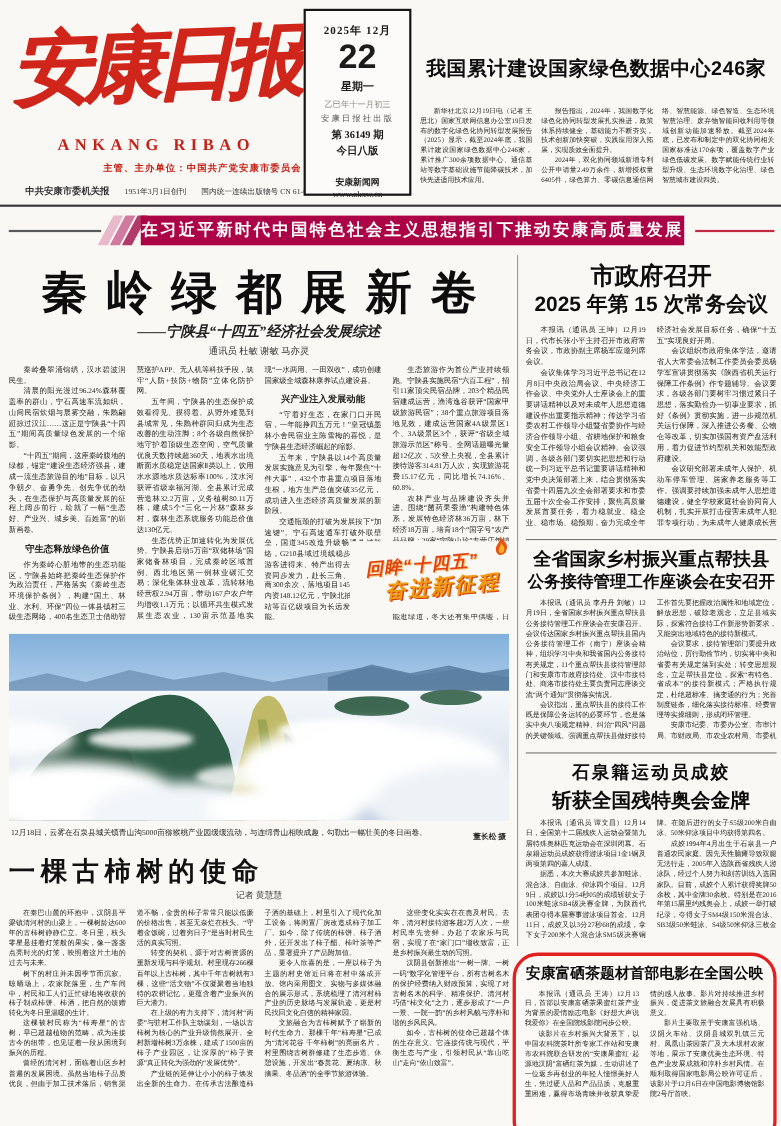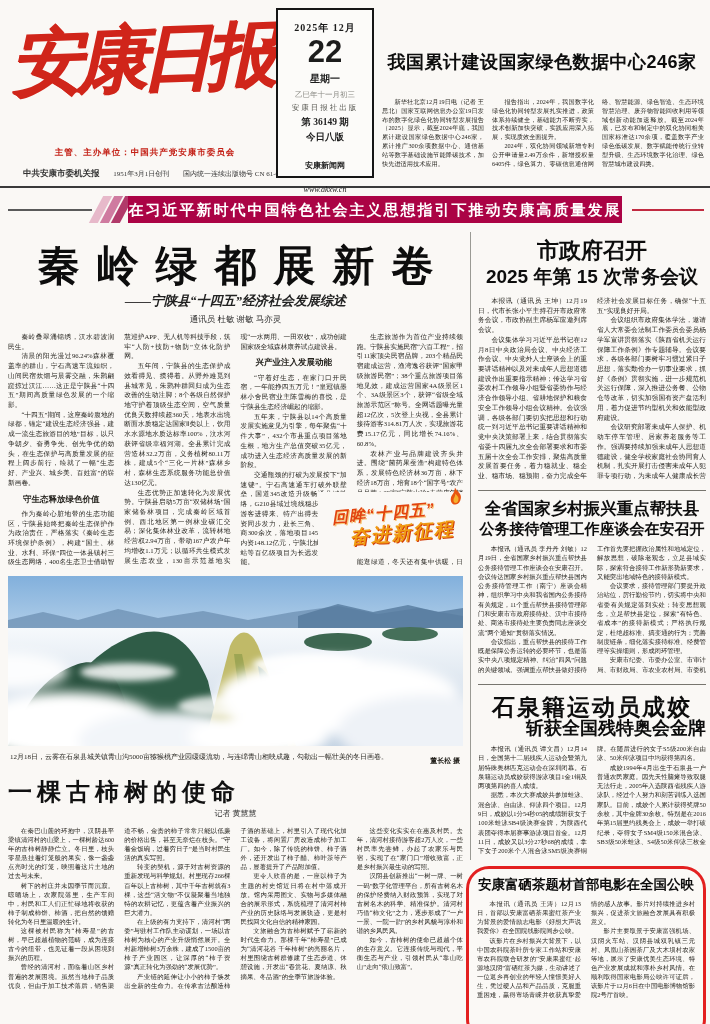--- a/index.html
+++ b/index.html
@@ -23,21 +23,21 @@
   .datebox { border:2px solid #151515; background:#fcfbf9; text-align:center;
              display:flex; flex-direction:column; align-items:center; padding-top:11px; box-sizing:border-box; }
   .db-month { font-size:10px; font-weight:bold; letter-spacing:1px; }
   .db-day   { font-size:31px; font-weight:bold; line-height:1.1; font-family:"Liberation Sans", sans-serif; }
   .db-week  { font-size:10px; font-weight:bold; margin-top:3px; }
   .db-lunar { font-size:7.5px; color:#8a8a84; margin-top:4px; }
   .db-pub   { font-size:7.5px; color:#55554f; letter-spacing:2px; margin-top:3px; }
   .db-issue { font-size:9.5px; font-weight:bold; margin-top:3px; }
   .db-pages { font-size:9.5px; font-weight:bold; margin-top:2px; }
   .db-site  { font-size:8px; font-weight:bold; margin-top:16px; }
-  .db-url   { font-size:8px; margin-top:14px;font-style:italic; }
+  .db-url   { font-size:8px; margin-top:1px; }
 
   
   .hl-sans { font-family:"Liberation Sans", sans-serif; font-weight:bold; color:#0d0d0d; text-align:center; white-space:nowrap; }
   .hl-serif { font-family:"Liberation Serif", serif; font-weight:bold; color:#111; white-space:nowrap; }
 
   
   .body-text { column-gap:10px; font-size:6.7px; line-height:1.45; text-align:justify;
                overflow:hidden; color:#26241f; }
   .body-text p { margin:0; text-indent:2em; }
   .body-text p.sub { text-indent:0; text-align:center; font-weight:bold;
@@ -74,21 +74,22 @@
   .photo { overflow:hidden; }
   .caption { font-size:7px; color:#26241f; }
   .credit { font-size:7px; font-weight:bold; text-align:right; color:#26241f; white-space:nowrap; }
 </style>
 </head>
 <body>
 
 <div class="page">
 
   <div class="abs calli" style="left:10px; top:22px;">安康日报</div>
-  <div class="abs organizer" style="left:0; top:147px; width:290px;">主管、主办单位：中国共产党安康市委员会</div>
+  <div class="abs latin-title" style="left:8px; top:124px; width:268px;">ANKANG  RIBAO</div>
+  <div class="abs organizer" style="left:0; top:147px; width:290px;padding-left:39px;">主管、主办单位：中国共产党安康市委员会</div>
 
   <div class="abs orgline" style="left:12px; top:168px; width:430px;">
     <span class="seg lead-seg">中共安康市委机关报</span>
     <span class="seg">1951年3月1日创刊</span>
     <span class="seg">国内统一连续出版物号 CN 61-0009</span>
     <span class="seg">代号:51-12</span>
   </div>
   <div class="abs masthead-rule" style="left:0; top:186px; width:710px;"></div>
 
   <div class="abs datebox" style="left:276px; top:8px; width:98px; height:170px;">
@@ -166,22 +167,22 @@
   <div class="abs hl-sans" style="left:478px; top:520px; width:228px; font-size:15px;">公务接待管理工作座谈会在安召开</div>
   <div class="abs body-text" style="left:478px; top:544px; width:228px; height:132px; column-count:2; font-size:6.4px;">
       <p>本报讯（通讯员 李丹丹 刘敏）12月19日，全省国家乡村振兴重点帮扶县公务接待管理工作座谈会在安康召开。会议传达国家乡村振兴重点帮扶县国内公务接待管理工作（南宁）座谈会精神，组织学习中央和我省国内公务接待有关规定，11个重点帮扶县接待管理部门和安康市市政府接待处、汉中市接待处、商洛市接待处主要负责同志座谈交流“两个通知”贯彻落实情况。</p>
       <p>会议指出，重点帮扶县的接待工作既是保障公务运转的必要环节，也是落实中央八项规定精神、纠治“四风”问题的关键领域。强调重点帮扶县做好接待工作首先要把握政治属性和地域定位，解放思想，破除老观念，立足县域实际，探索符合接待工作新形势新要求，又能突出地域特色的接待新模式。</p>
       <p>会议要求，接待管理部门要提升政治站位，厉行勤俭节约，切实将中央和省委有关规定落到实处；转变思想观念，立足帮扶县定位，探索“有特色、省成本”的接待新模式；严格执行规定，杜绝超标准、搞变通的行为；完善制度链条，细化落实接待标准、经费管理等实操细则，形成闭环管理。</p>
       <p>安康市纪委、市委办公室、市审计局、市财政局、市农业农村局、市委机关事务服务中心、市机关事务服务中心及非重点帮扶县接待管理部门负责同志参加或列席会议。</p>
     </div>
 
   <div class="abs hrule" style="left:478px; top:684px; width:228px;"></div>
 
-  <div class="abs hl-sans" style="left:478px; top:692px; width:228px; font-size:23px; letter-spacing:2px;">石泉籍运动员成姣</div>
-  <div class="abs hl-sans" style="left:478px; top:716px; width:228px; font-size:18px;text-align:right;">斩获全国残特奥会金牌</div>
+  <div class="abs hl-sans" style="left:478px; top:692px; width:228px; font-size:16px; letter-spacing:2px;">石泉籍运动员成姣</div>
+  <div class="abs hl-sans" style="left:478px; top:716px; width:228px; font-size:18px;">斩获全国残特奥会金牌</div>
   <div class="abs body-text" style="left:478px; top:744px; width:228px; height:114px; column-count:2; font-size:6.4px;">
       <p>本报讯（通讯员 谭文昌）12月14日，全国第十二届残疾人运动会暨第九届特殊奥林匹克运动会在深圳闭幕。石泉籍运动员成姣获得游泳项目1金1铜及两项第四的喜人成绩。</p>
       <p>据悉，本次大赛成姣共参加蛙泳、混合泳、自由泳、仰泳四个项目。12月9日，成姣以1分54秒05的成绩斩获女子100米蛙泳SB4级决赛金牌，为陕西代表团夺得本届赛事游泳项目首金。12月11日，成姣又以3分27秒68的成绩，拿下女子200米个人混合泳SM5级决赛铜牌。在随后进行的女子S5级200米自由泳、50米仰泳项目中均获得第四名。</p>
       <p>成姣1994年4月出生于石泉县一户普通农民家庭。因先天性脑瘫导致双腿无法行走，2005年入选陕西省残疾人游泳队，经过个人努力和刻苦训练入选国家队。目前，成姣个人累计获得奖牌50余枚，其中金牌30余枚。特别是在2016年第15届里约残奥会上，成姣一举打破纪录，夺得女子SM4级150米混合泳、SB3级50米蛙泳、S4级50米仰泳三枚金牌，成为全市首个获得3枚残奥会金牌的运动员。</p>
     </div>
 
   <div class="abs redbox" style="left:466px; top:866px; width:240px; height:176px;border-radius:23px;">
     <div class="hl-sans" style="font-size:13.5px;">安康富硒茶题材首部电影在全国公映</div>
     <div class="body-text" style="margin-top:5px; height:108px; column-count:2; font-size:6.3px;">
         <p>本报讯（通讯员 王涛）12月13日，首部以安康富硒茶果蜜红茶产业为背景的爱情励志电影《好想大声说我爱你》在全国院线影院同步公映。</p>

